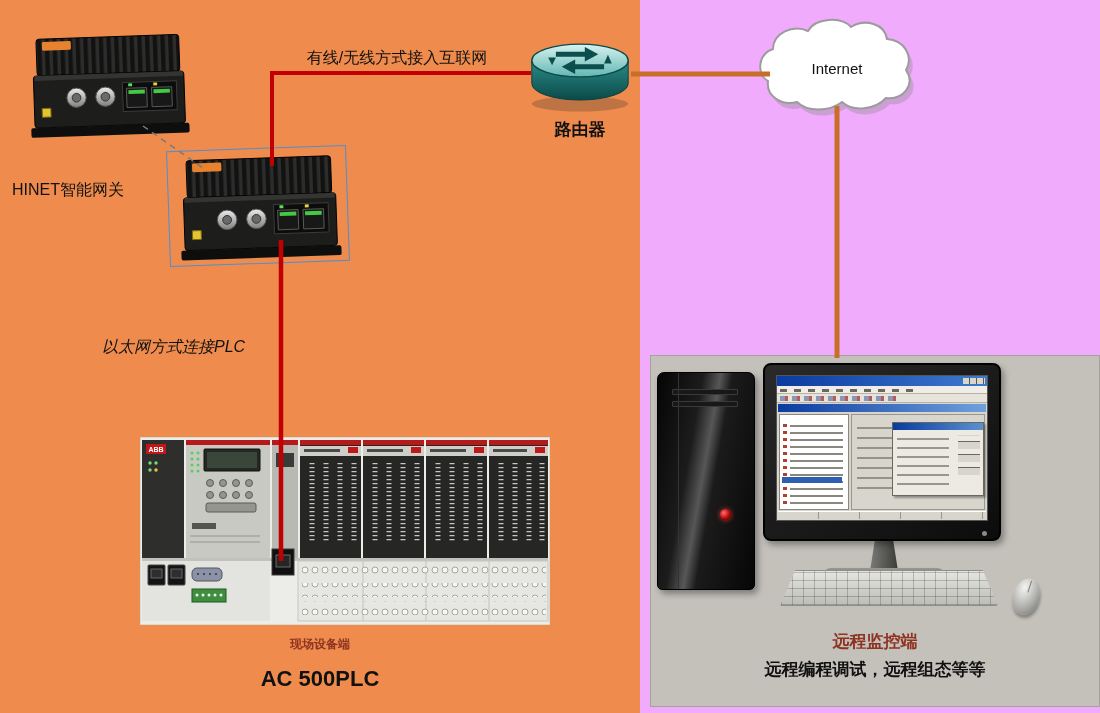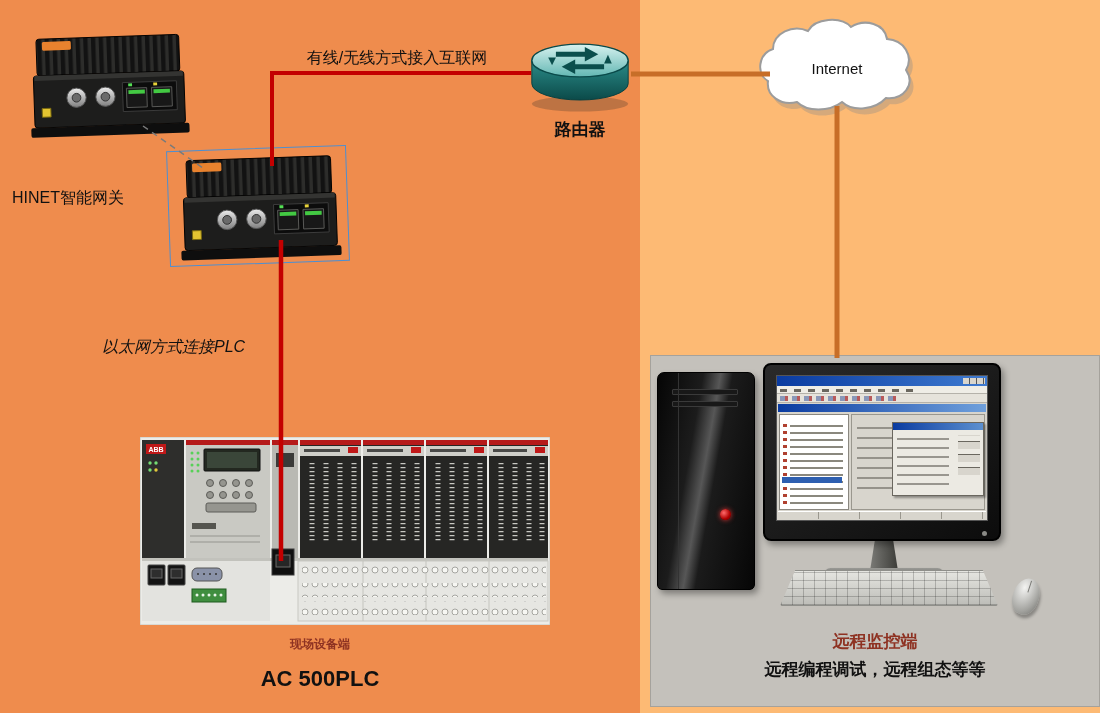--- a/index.html
+++ b/index.html
@@ -1,17 +1,17 @@
 <!DOCTYPE html>
 <html><head>
 <meta charset="utf-8">
 <style>
   * { margin:0; padding:0; box-sizing:border-box; }
   body { background:#fff; font-family:"Liberation Sans", sans-serif; }
-  .canvas { position:relative; width:1100px; height:713px; background:#fdba74; overflow:hidden; }
+  .canvas { position:relative; width:1100px; height:713px; background:#f0abfc; overflow:hidden; }
 
   
   .field-panel { position:absolute; left:0; top:0; width:640px; height:713px; background:#EF8C4D; z-index:0; }
   .remote-panel { position:absolute; left:650px; top:355px; width:450px; height:352px;
                   background:#C4C1BB; border:1px solid #A5A29C; z-index:0; }
 
   
   .lbl { position:absolute; color:#111; font-size:16px; z-index:3; white-space:nowrap; }
   .lbl.center { text-align:center; }
   .bold { font-weight:bold; }
@@ -377,21 +377,21 @@
   <svg class="connectors" width="1100" height="713" viewBox="0 0 1100 713">
     <line x1="143" y1="126" x2="203" y2="168" stroke="#7A7A7A" stroke-width="1.5" stroke-dasharray="6,5"></line>
     <polyline points="272,166 272,73 531,73" fill="none" stroke="#C30000" stroke-width="4"></polyline>
     <line x1="281" y1="240" x2="281" y2="561" stroke="#C30000" stroke-width="4.5"></line>
     <line x1="631" y1="74" x2="770" y2="74" stroke="#C76E28" stroke-width="5"></line>
     <line x1="837" y1="106" x2="837" y2="358" stroke="#C76E28" stroke-width="5"></line>
   </svg>
 
   <div class="lbl center" style="left:277px; top:48px; width:240px;">有线/无线方式接入互联网</div>
 
-  <div class="lbl" style="left:12px; top:188px;">HINET智能网关</div>
+  <div class="lbl" style="left:12px; top:180px;">HINET智能网关</div>
 
   <div class="lbl center bold" style="left:527px; top:118px; width:106px; font-size:17px;">路由器</div>
 
   <div class="lbl" style="left:102px; top:337px;font-style:italic;">以太网方式连接PLC</div>
 
   <div class="lbl center bold accent" style="left:115px; top:636px; width:410px; font-size:12px;">现场设备端</div>
 
   <div class="lbl center bold" style="left:115px; top:666px; width:410px; font-size:22px;">AC 500PLC</div>
 
   <div class="lbl center bold" style="left:650px; top:658px; width:450px; font-size:17px;">远程编程调试，远程组态等等</div>

